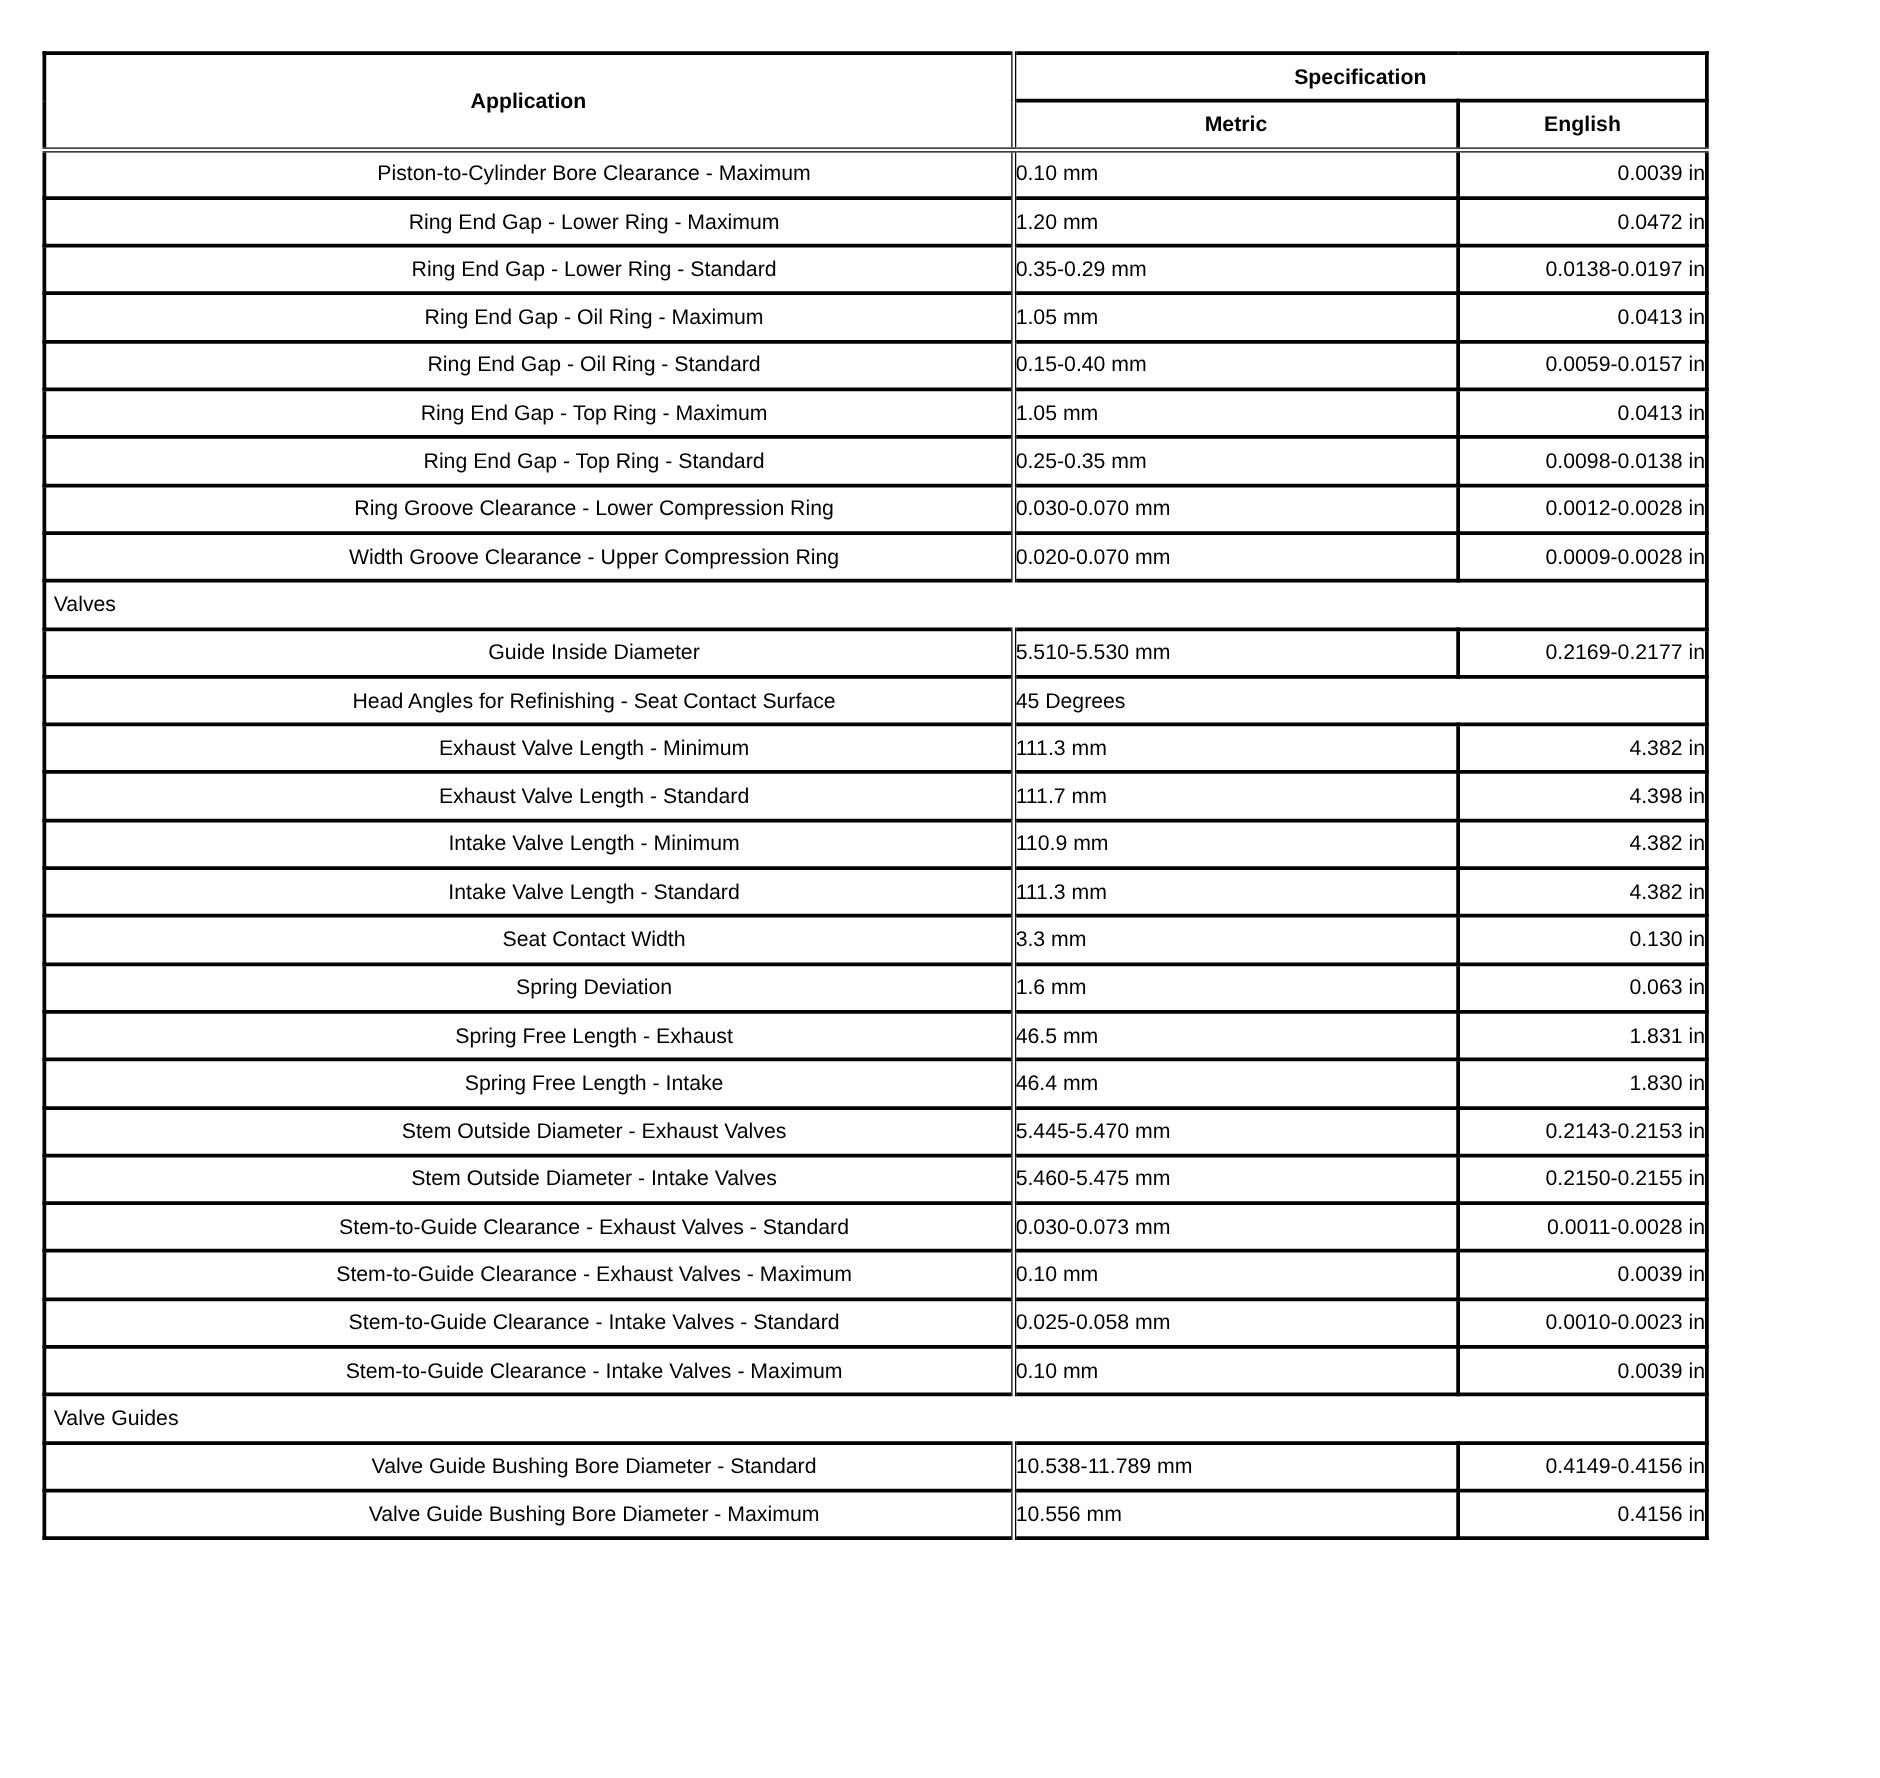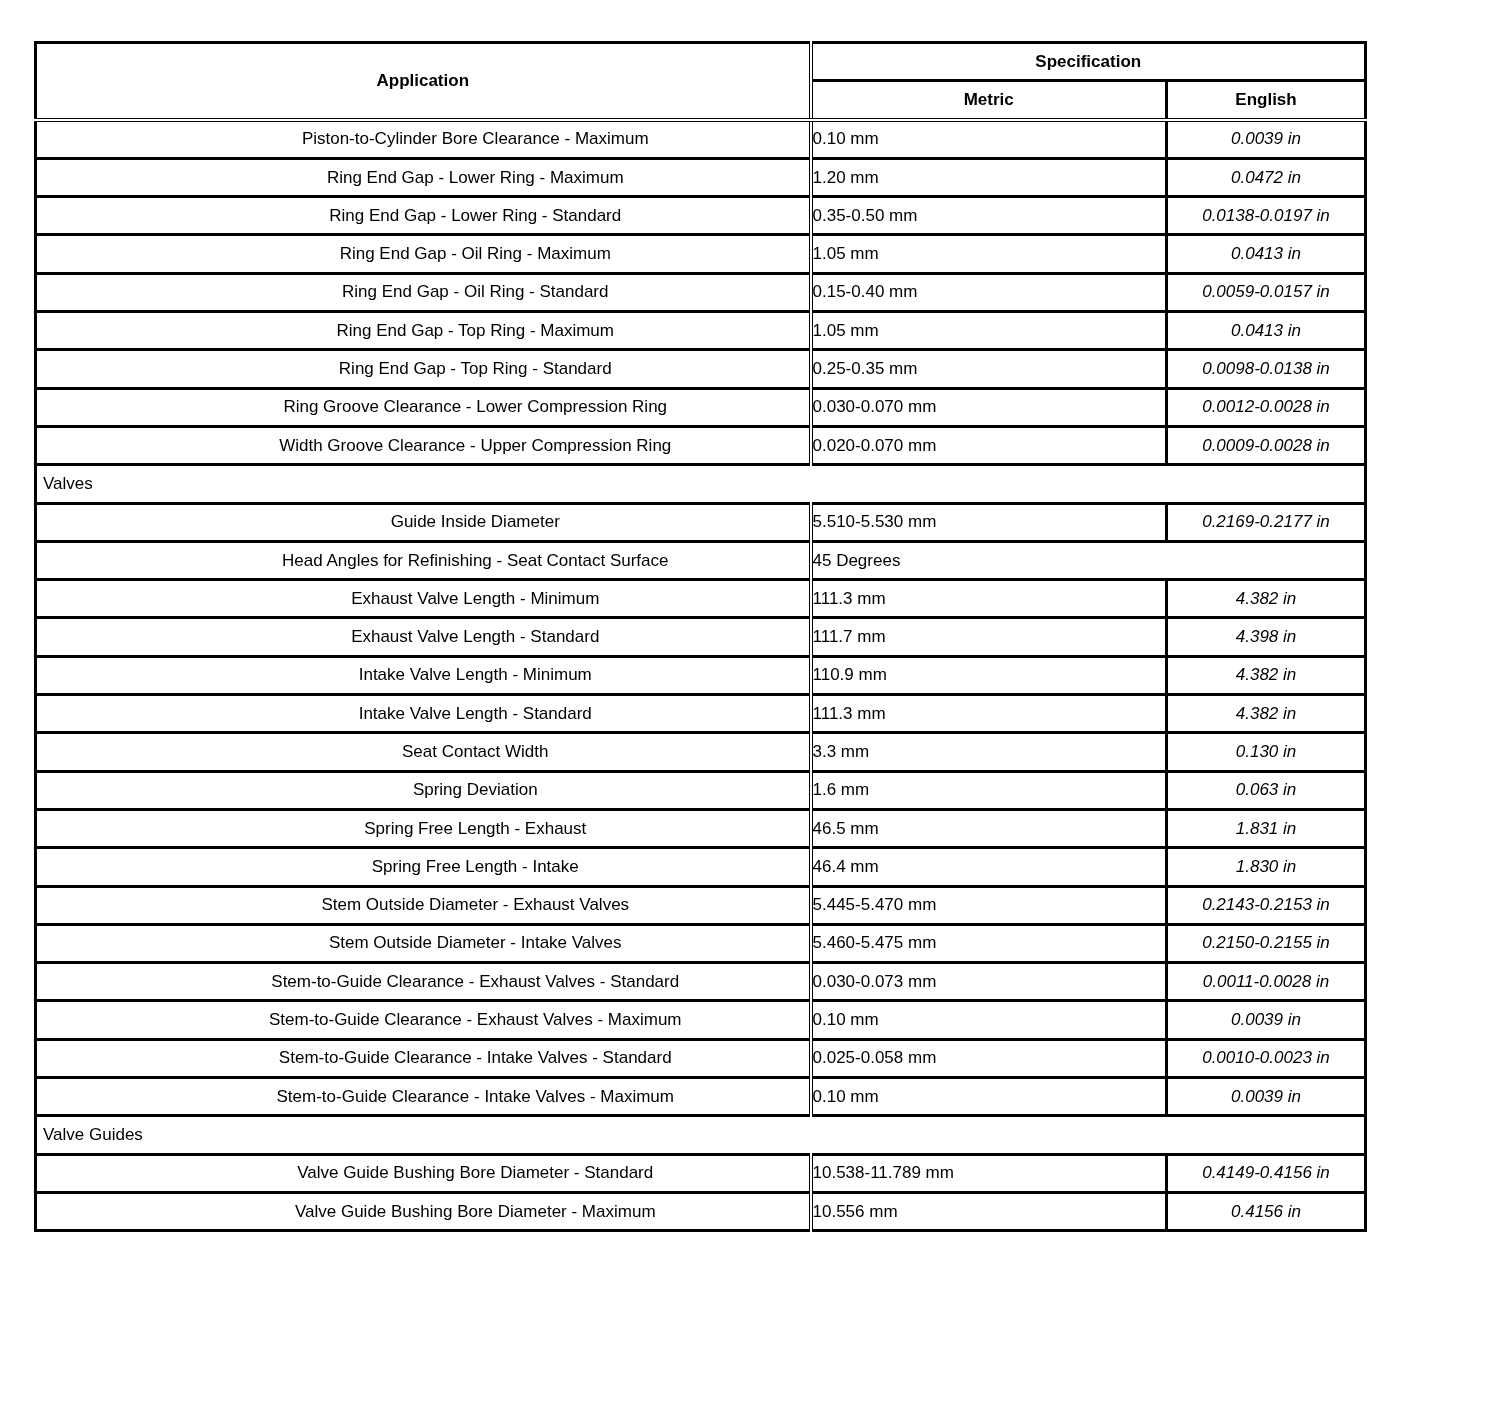--- a/index.html
+++ b/index.html
@@ -21,21 +21,21 @@
       height: 35.3px;
       line-height: 34px;
       white-space: nowrap;
       overflow: hidden;
     }
     #spec-table th { font-weight: bold; text-align: center; }
     #spec-table thead th.app-head { border-bottom: 4px double #000; }
     #spec-table thead tr.sub th { border-bottom: 4px double #000; }
     #spec-table td.app { padding-left: 105px; text-align: center; border-right: 4px double #000; }
     #spec-table td.met { text-align: left; }
-    #spec-table td.eng { text-align: center; font-style: italic; }
+    #spec-table td.eng { text-align: right; }
     #spec-table td.section { padding-left: 6px; text-align: left; }
     #spec-table th.spec-head { border-left: 4px double #000; }
     #spec-table th.metric-head { border-left: 4px double #000; margin-left: 45px; }
   </style>
 </head>
 <body>
 
 <table id="spec-table">
   <colgroup>
     <col class="c-app">
@@ -58,21 +58,21 @@
         <td class="met">0.10 mm</td>
         <td class="eng">0.0039 in</td>
       </tr>
       <tr>
         <td class="app">Ring End Gap - Lower Ring - Maximum</td>
         <td class="met">1.20 mm</td>
         <td class="eng">0.0472 in</td>
       </tr>
       <tr>
         <td class="app">Ring End Gap - Lower Ring - Standard</td>
-        <td class="met">0.35-0.50 mm</td>
+        <td class="met">0.35-0.29 mm</td>
         <td class="eng">0.0138-0.0197 in</td>
       </tr>
       <tr>
         <td class="app">Ring End Gap - Oil Ring - Maximum</td>
         <td class="met">1.05 mm</td>
         <td class="eng">0.0413 in</td>
       </tr>
       <tr>
         <td class="app">Ring End Gap - Oil Ring - Standard</td>
         <td class="met">0.15-0.40 mm</td>

